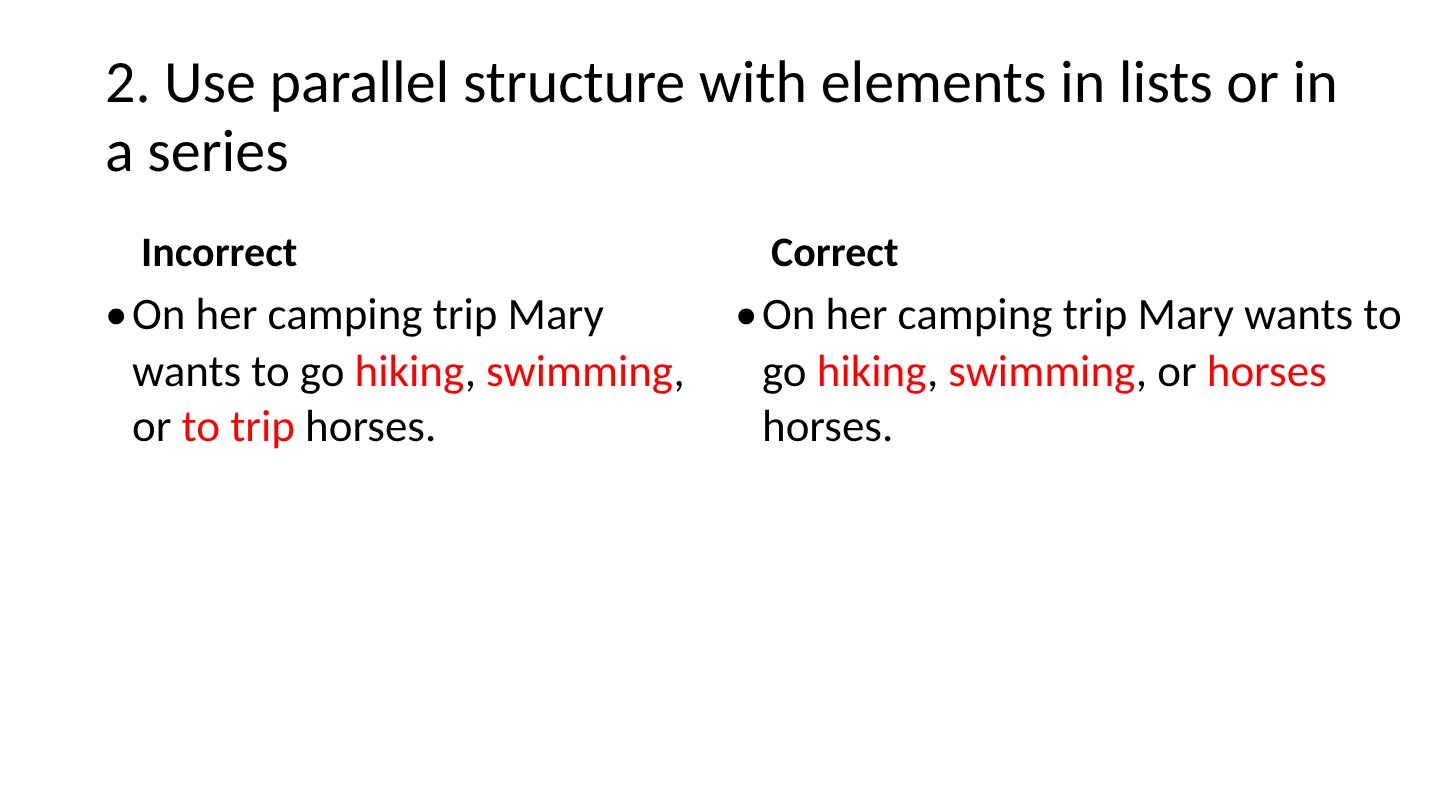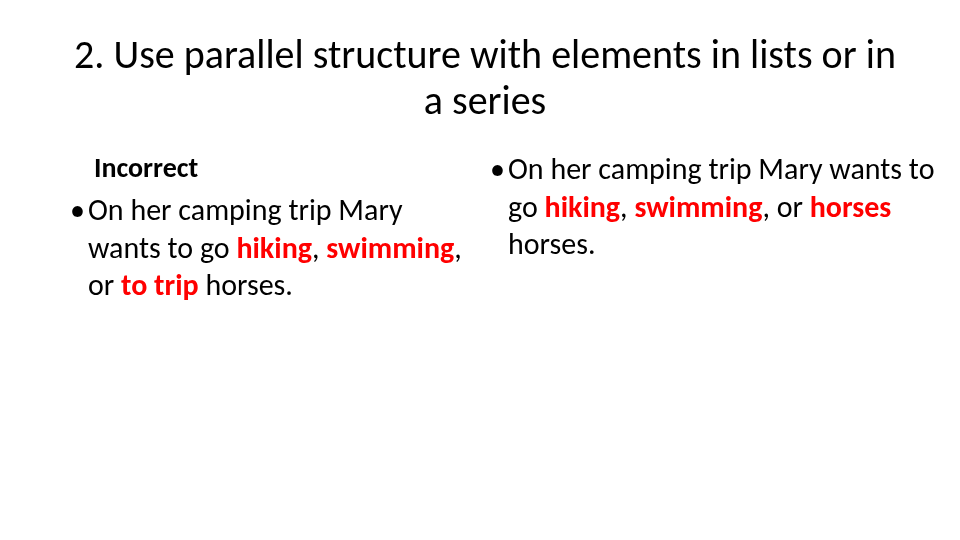--- a/index.html
+++ b/index.html
@@ -20,21 +20,20 @@
   }
   .title {
     position: absolute;
     left: 70px;
     top: 32px;
     width: 830px;
     font-size: 40px;
     line-height: 1.15;
     font-weight: 400;
     color: #000;
-    text-align: center;
   }
   .columns {
     position: absolute;
     top: 150px;
     left: 0;
     width: 960px;
     display: flex;
     justify-content: center;
   }
   .col {
@@ -67,21 +66,21 @@
     text-align: left;
     color: #000;
   }
   .bullet-text {
     font-size: 30px;
     line-height: 1.25;
     color: #000;
   }
   .hl {
     color: #ff0000;
-    font-weight: 700;
+    font-weight: 400;
   }
 </style>
 </head>
 <body>
 
 <div class="slide">
 
   <div class="title">2. Use parallel structure with elements in lists or in a series</div>
 
   <div class="columns">
@@ -90,20 +89,21 @@
       <div class="col-heading">Incorrect</div>
       <div class="bullet-row">
         <div class="bullet-mark">•</div>
         <div class="bullet-text">
           <span>On her camping trip Mary wants to go </span><span class="hl">hiking</span><span>, </span><span class="hl">swimming</span><span>, or </span><span class="hl">to </span><span class="hl">trip</span><span> horses.</span>
         </div>
       </div>
     </div>
 
     <div class="col right">
+      <div class="col-heading">Correct</div>
       <div class="bullet-row">
         <div class="bullet-mark">•</div>
         <div class="bullet-text">
           <span>On her camping trip Mary wants to go </span><span class="hl">hiking</span><span>, </span><span class="hl">swimming</span><span>, </span><span>or </span><span class="hl">horses</span><span> horses.</span>
         </div>
       </div>
     </div>
 
   </div>
 </div>

